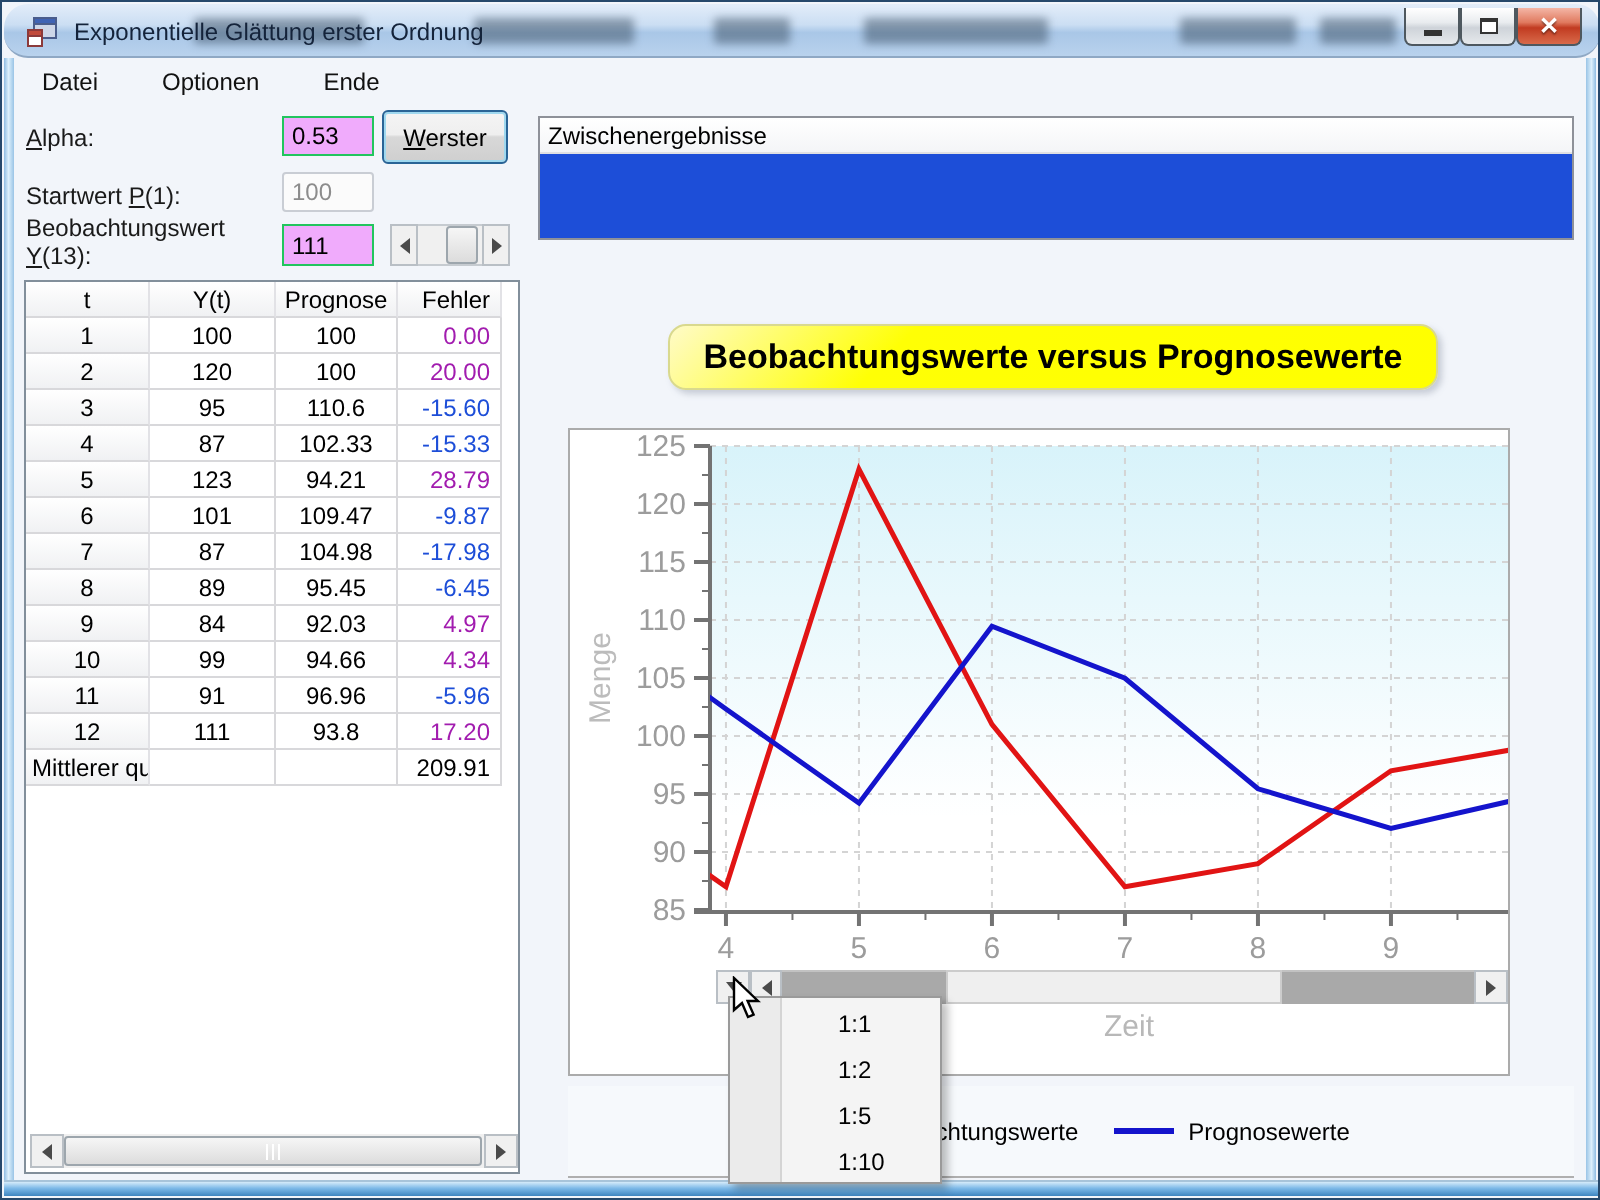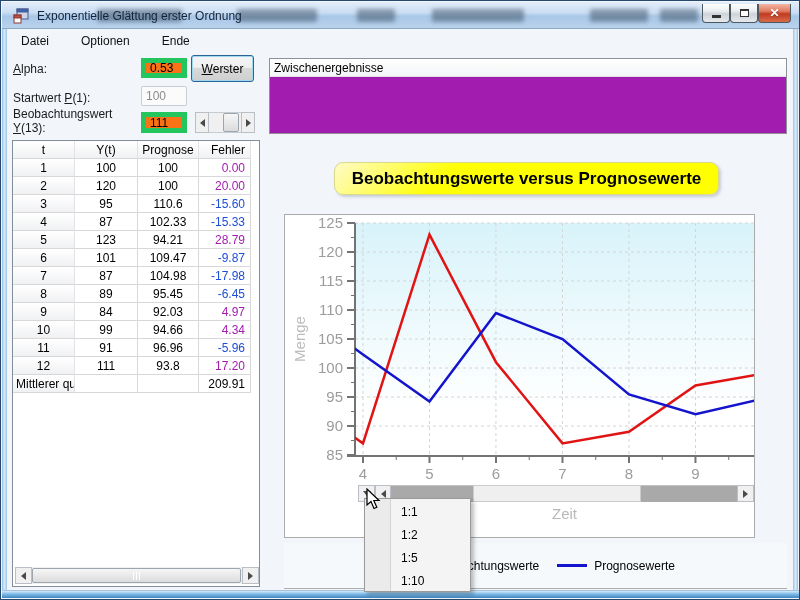--- a/index.html
+++ b/index.html
@@ -2,21 +2,21 @@
 <html><head>
 <meta charset="utf-8">
 <style>
   html,body{margin:0;padding:0;background:#c8c8c8;}
   *{box-sizing:border-box;}
   .window{position:relative;width:800px;height:600px;font-family:"Liberation Sans",sans-serif;
           border:1px solid #26486b;background:#f2f5fa;overflow:hidden;}
   
   .titlebar{position:absolute;left:1px;top:1px;width:798px;height:27px;
     background:linear-gradient(180deg,#e3edf9 0%,#cbdef3 40%,#a9c7e7 55%,#b9d2ed 100%);
-    border-bottom:1px solid #8fa8c4;}
+    border-bottom:1px solid #8fa8c4;border-radius:12px;}
   .ghost{position:absolute;top:7px;height:13px;border-radius:2px;background:rgba(60,80,100,.5);filter:blur(2px);}
   .app-icon{position:absolute;left:11px;top:6px;width:16px;height:16px;}
   .title-text{position:absolute;left:35px;top:7px;font-size:12px;color:#14233a;}
   .winbtn{position:absolute;top:3px;height:19px;border:1px solid #4e585f;border-top:none;
     border-radius:0 0 4px 4px;background:linear-gradient(180deg,#ffffff,#e9ecef 40%,#ced3d9 55%,#e6e9ec);
     display:flex;align-items:center;justify-content:center;cursor:default;}
   .winbtn.close{background:linear-gradient(180deg,#f4b6a6,#e07a5f 40%,#c13b21 55%,#d96a4a);}
   .glyph-min{width:9px;height:3px;background:#333;margin-top:6px;}
   .glyph-max{width:9px;height:8px;border:1px solid #333;border-top:2px solid #333;background:#fdfdfd;}
   .glyph-close{color:#fff;font-size:12px;font-weight:bold;text-shadow:0 1px 1px rgba(0,0,0,.4);}
@@ -25,21 +25,21 @@
   .b-right{position:absolute;right:1px;top:28px;width:5px;height:564px;
     background:linear-gradient(270deg,#8fbce2,#dcEFfb 45%,#9ac4e6);}
   .b-bottom{position:absolute;left:1px;bottom:1px;width:798px;height:8px;
     background:linear-gradient(180deg,#d5ebfa 0%,#7db9e8 45%,#3e85c0 100%);border-top:1px solid #a8c4da;}
   
   .menubar{position:absolute;left:8px;top:30px;display:flex;gap:8px;font-size:12px;color:#111;}
   .menubar .mitem{padding:3px 12px;}
   
   .lbl{position:absolute;font-size:12px;color:#1a1a1a;}
   .u{text-decoration:underline;}
-  .tb{position:absolute;width:46px;height:20px;border:5px solid #22c55e;background:#f97316;
+  .tb{position:absolute;width:46px;height:20px;border:1px solid #22c55e;background:#f0abfc;
       font-family:"Liberation Sans",sans-serif;font-size:12px;padding:1px 4px;color:#000;}
   .tb:disabled{border:1px solid #c9cdd4;background:#fbfbfb;color:#8c8c8c;border-radius:2px;}
   .btn-default{position:absolute;left:190px;top:54px;width:63px;height:27px;border:1px solid #2a6496;border-radius:3px;
       background:linear-gradient(180deg,#f4f4f4,#efefef 45%,#d8d8d8 50%,#cfcfcf);
       box-shadow:inset 0 0 0 1px #9fd8ef;font-size:12px;color:#000;display:flex;align-items:center;justify-content:center;
       font-family:"Liberation Sans",sans-serif;}
   
   .sbtn{position:absolute;background:#f0f0f0;border:1px solid #b9bfc5;display:flex;align-items:center;justify-content:center;}
   .tri-l{width:0;height:0;border-top:4px solid transparent;border-bottom:4px solid transparent;border-right:5px solid #4a4a4a;}
   .tri-r{width:0;height:0;border-top:4px solid transparent;border-bottom:4px solid transparent;border-left:5px solid #4a4a4a;}
@@ -52,21 +52,21 @@
   .grid-panel{position:absolute;left:11px;top:139px;width:248px;height:447px;background:#fff;border:1px solid #828f9b;}
   .dg{position:absolute;left:0;top:0;font-size:12px;color:#000;}
   .dg-row{display:flex;height:18px;}
   .dg-cell{border-right:1px solid #d8d8db;border-bottom:1px solid #d8d8db;display:flex;align-items:center;justify-content:center;
       overflow:hidden;white-space:nowrap;background:#fff;}
   .dg-head,.dg-rowhead{background:linear-gradient(180deg,#ffffff,#f0f1f3);border-right:1px solid #e2e2e6;border-bottom:1px solid #d8d8db;}
   .c0{width:62px;}.c1{width:63px;}.c2{width:61px;}.c3{width:52px;justify-content:flex-end;padding-right:5px;}
   .fehler-pos{color:#a21caf;}.fehler-neg{color:#1d4ed8;}
   .cell-left{justify-content:flex-start;padding-left:3px;}
   
-  .results{position:absolute;left:268px;top:57px;width:518px;height:76px;background:#a21caf;border:1px solid #8e9199;}
+  .results{position:absolute;left:268px;top:57px;width:518px;height:62px;background:#1d4ed8;border:1px solid #8e9199;}
   .results-header{height:18px;background:linear-gradient(180deg,#ffffff,#f4f5f7);border-bottom:1px solid #e0e0e3;
       font-size:12px;color:#000;padding:2px 4px;}
   
   .badge{position:absolute;left:333px;top:161px;width:385px;height:33px;border-radius:9px;
       background:linear-gradient(135deg,#fffbc8 0%,#ffff05 30%,#ffff00 100%);
       border:1px solid #d9d98e;box-shadow:2px 2px 3px rgba(120,130,150,.35);
       display:flex;align-items:center;justify-content:center;font-size:17px;font-weight:bold;color:#000;}
   
   .chart-panel{position:absolute;left:283px;top:213px;width:471px;height:324px;background:#fff;border:1px solid #ababab;}
   .chart-sb-track{position:absolute;left:106px;top:270px;width:347px;height:17px;background:#a9a9a9;border-top:1px solid #c2c2c2;}
@@ -74,21 +74,21 @@
   .zeit-label{position:absolute;left:106px;top:290px;width:347px;text-align:center;font-size:15px;color:#b8b8b8;}
   
   .legend-strip{position:absolute;left:283px;top:542px;width:503px;height:46px;background:#f6f9fc;
       border-bottom:1px solid #afafaf;display:flex;align-items:center;justify-content:center;gap:18px;font-size:12px;color:#000;}
   .legend-item{display:flex;align-items:center;gap:7px;}
   .legend-swatch{width:30px;height:3px;}
   
   .zoom-menu{position:absolute;left:363px;top:497px;width:107px;height:94px;background:#f4f4f4;border:1px solid #9a9a9a;
       box-shadow:3px 3px 4px rgba(0,0,0,.25);z-index:40;}
   .zoom-menu .img-col{position:absolute;left:0;top:0;width:26px;height:100%;background:#ebebeb;border-right:1px solid #d4d4d4;}
-  .zoom-item{position:relative;height:23px;line-height:23px;padding-left:36px;font-size:12px;color:#000;}
+  .zoom-item{position:relative;height:23px;line-height:23px;padding-left:54px;font-size:12px;color:#000;}
   
   .cursor{position:absolute;left:365px;top:487px;z-index:60;}
 </style>
 </head>
 <body>
 
 <div class="window">
 
   <div class="titlebar">
     <div class="ghost" style="left:95px;width:85px;"></div>

